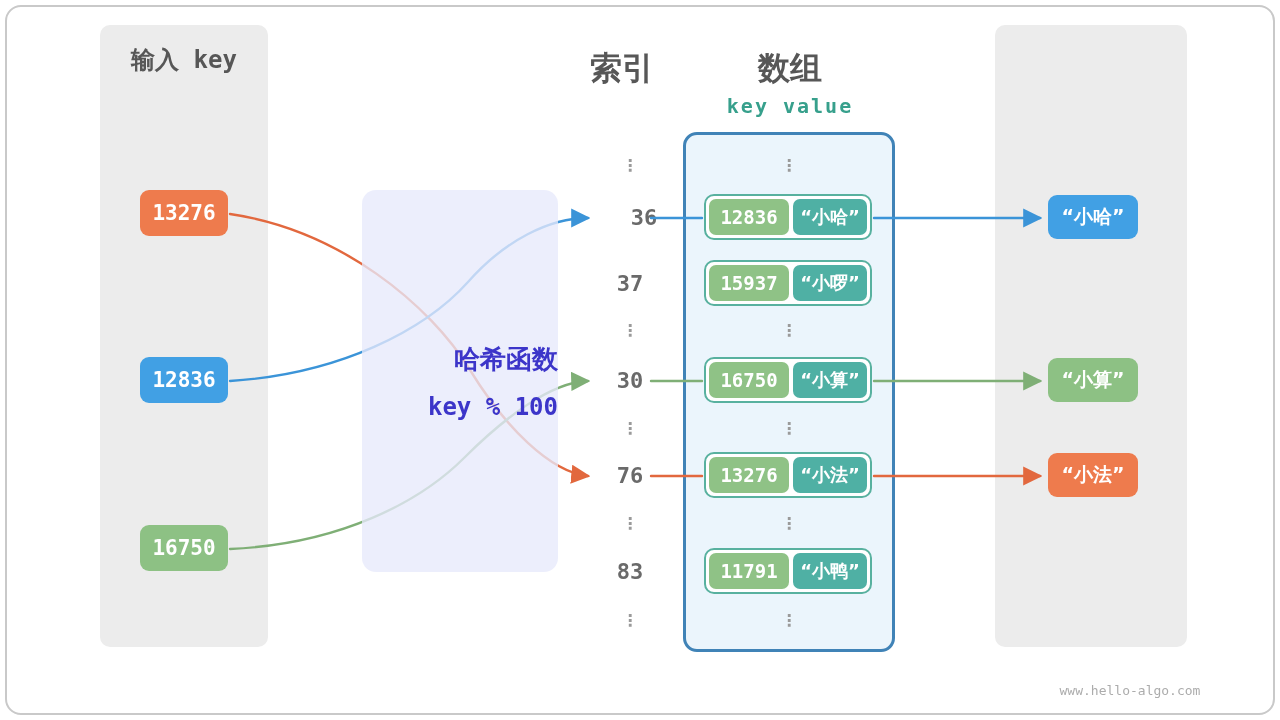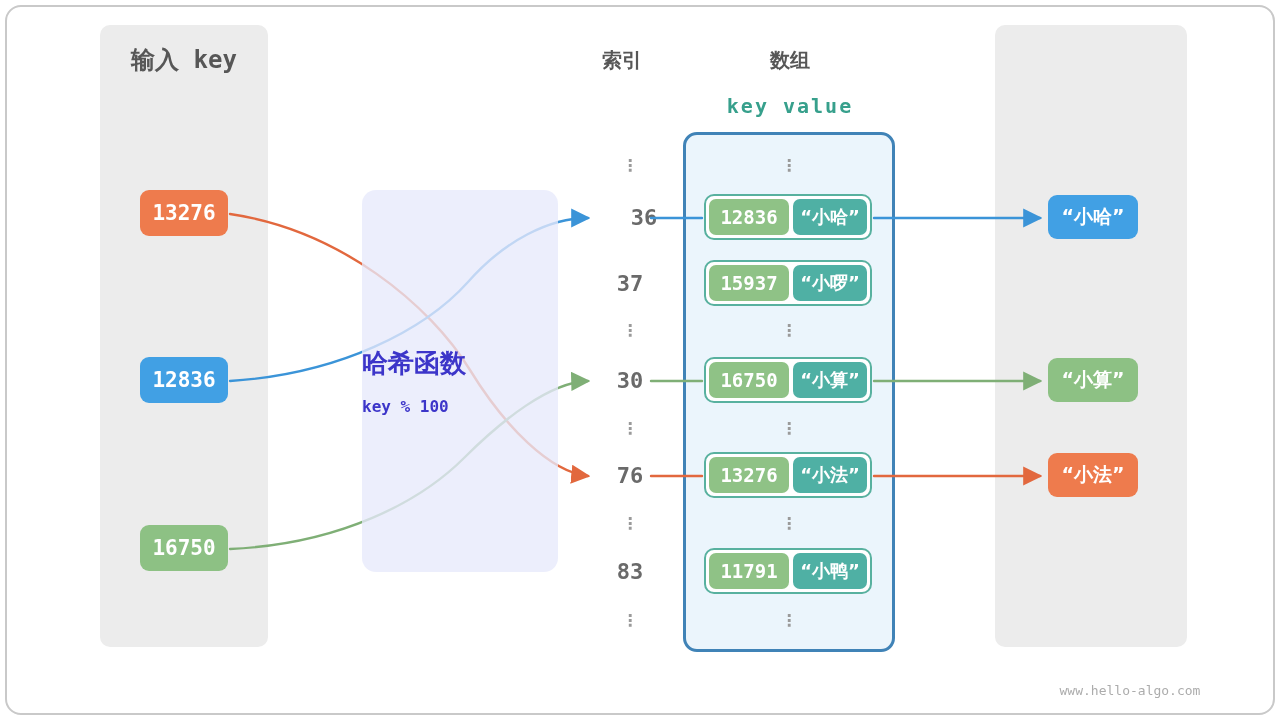--- a/index.html
+++ b/index.html
@@ -15,25 +15,25 @@
                font-family:"DejaVu Sans Mono","DejaVu Sans",sans-serif;}
 
   .key-box{position:absolute;width:88px;height:46px;border-radius:9px;display:flex;align-items:center;
            justify-content:center;color:#fff;font-weight:bold;font-size:21px;
            font-family:"DejaVu Sans Mono",monospace;}
   .bg-orange{background:#EE7B4D;}
   .bg-blue{background:#41A0E4;}
   .bg-green{background:#8DC184;}
 
   .hash-box{position:absolute;left:362px;top:190px;width:196px;height:382px;background:rgba(231,233,251,0.78);
-            border-radius:14px;display:flex;flex-direction:column;align-items:flex-start;justify-content:center;gap:16px;}
+            border-radius:14px;display:flex;flex-direction:column;align-items:flex-end;justify-content:center;gap:16px;}
   .hash-title{color:#3C35C9;font-size:26px;font-weight:bold;}
-  .hash-formula{color:#3C35C9;font-size:16px;font-weight:bold;font-family:"DejaVu Sans Mono",monospace;}
+  .hash-formula{color:#3C35C9;font-size:24px;font-weight:bold;font-family:"DejaVu Sans Mono",monospace;}
 
-  .col-label{position:absolute;text-align:center;font-weight:bold;font-size:20px;color:#575757;}
+  .col-label{position:absolute;text-align:center;font-weight:bold;font-size:32px;color:#575757;}
   .kv-header{position:absolute;text-align:center;color:#37A08C;font-size:20px;font-weight:bold;
              font-family:"DejaVu Sans Mono",monospace;letter-spacing:2px;}
 
   .index-item{position:absolute;transform:translate(-50%,-50%);font-family:"DejaVu Sans Mono",monospace;
               font-size:22px;color:#6A6A6A;font-weight:bold;}
   .dots{position:absolute;transform:translate(-50%,-50%);font-size:16px;font-weight:bold;color:#9a9a9a;}
 
   .array-panel{position:absolute;left:683px;top:132px;width:212px;height:520px;background:#EBF5FC;
                border:3px solid #4083B7;border-radius:14px;box-sizing:border-box;}
 

